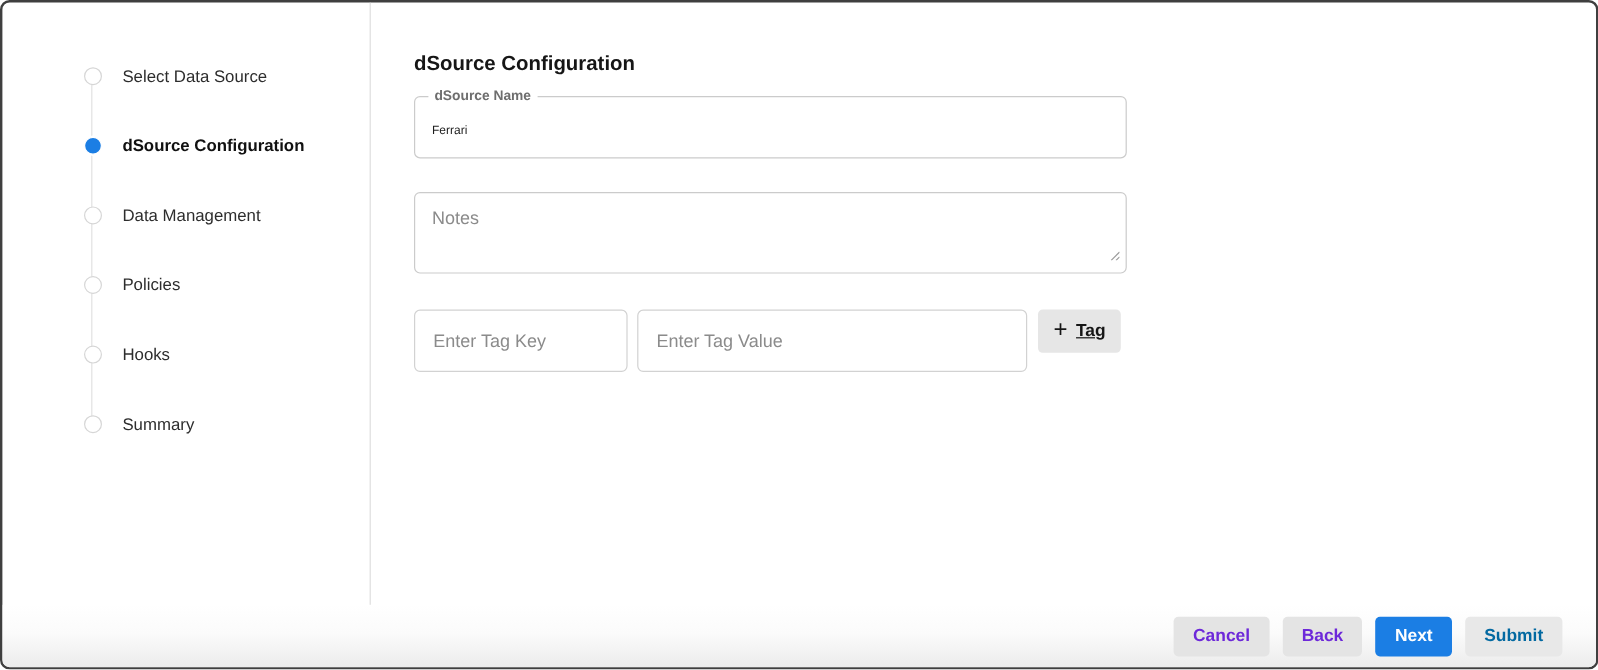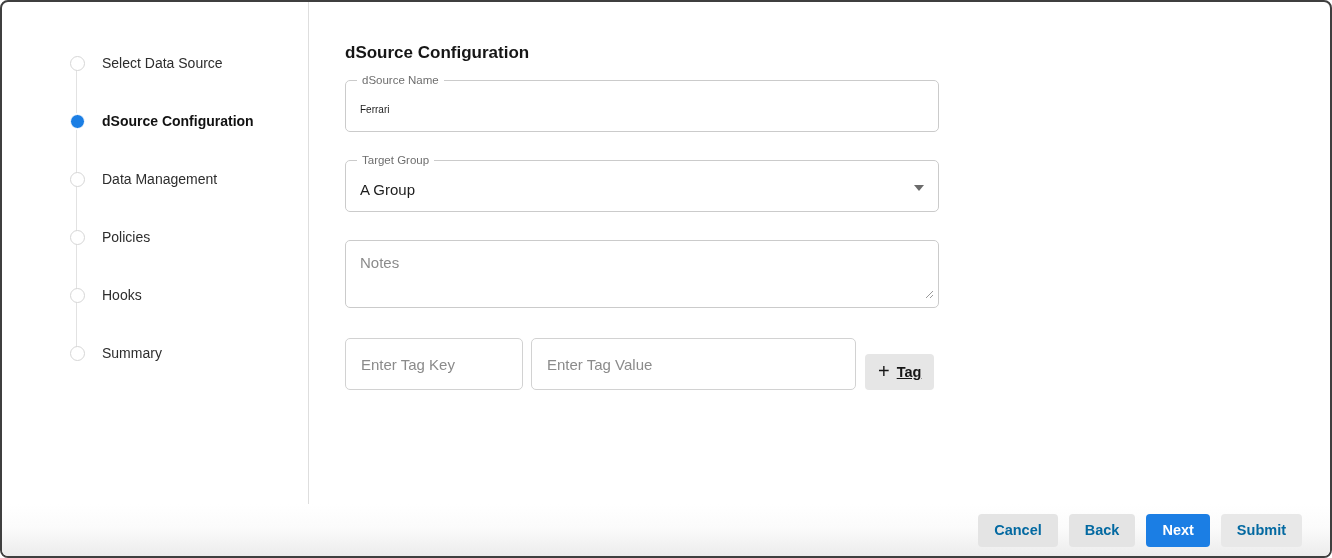--- a/index.html
+++ b/index.html
@@ -131,20 +131,21 @@
   .outlined-field.mt { margin-top: 28px; }
   .floating-label {
     position: absolute;
     top: -7px;
     left: 11px;
     background: #fff;
     padding: 0 5px;
     font-size: 11.5px;
     color: #6e6e6e;
     line-height: 13px;
+    font-weight: bold;
   }
   .text-input {
     border: none;
     outline: none;
     background: transparent;
     width: 100%;
     font-family: inherit;
     font-size: 10px;
     color: #1d1d1d;
     padding-top: 6px;
@@ -191,21 +192,21 @@
     position: absolute;
     right: 5px;
     bottom: 5px;
     pointer-events: none;
   }
 
   
   .tag-row {
     margin-top: 30px;
     display: flex;
-    align-items: flex-end;
+    align-items: flex-start;
   }
   .tag-input {
     height: 52px;
     border: 1px solid #d2d2d2;
     border-radius: 5px;
     font-family: inherit;
     font-size: 15px;
     color: #1d1d1d;
     padding: 0 15px;
     outline: none;
@@ -256,21 +257,21 @@
     padding: 0 16px;
     border: none;
     border-radius: 4px;
     font-family: inherit;
     font-size: 14.5px;
     font-weight: 700;
     cursor: pointer;
     display: flex;
     align-items: center;
   }
-  .btn-secondary { background: #e4e4e4; color: #0369a1; }
+  .btn-secondary { background: #e4e4e4; color: #6d28d9; }
   .btn-primary  { background: #1b7ee4; color: #ffffff; }
   .btn-disabled { background: #e8e8e8; color: #0369a1; cursor: default; }
 </style>
 </head>
 <body>
 
 <div class="modal">
 
 
   <div class="modal-body">
@@ -307,25 +308,20 @@
     <div class="main-pane">
       <div class="form-heading">dSource Configuration</div>
 
       <div class="fields">
 
         <div class="outlined-field mt-first">
           <span class="floating-label">dSource Name</span>
           <input class="text-input" type="text" value="Ferrari" style="">
         </div>
 
-        <div class="outlined-field mt select-field">
-          <span class="floating-label">Target Group</span>
-          <span class="select-value">A Group</span>
-          <span class="select-arrow"></span>
-        </div>
 
         <div class="notes-box">
           <textarea class="notes-textarea" placeholder="Notes" style=""></textarea>
           <span class="resize-handle">
             <svg width="10" height="10" viewBox="0 0 10 10">
               <line x1="3" y1="10" x2="10" y2="3" stroke="#9a9a9a" stroke-width="1"></line>
               <line x1="7" y1="10" x2="10" y2="7" stroke="#9a9a9a" stroke-width="1"></line>
             </svg>
           </span>
         </div>

